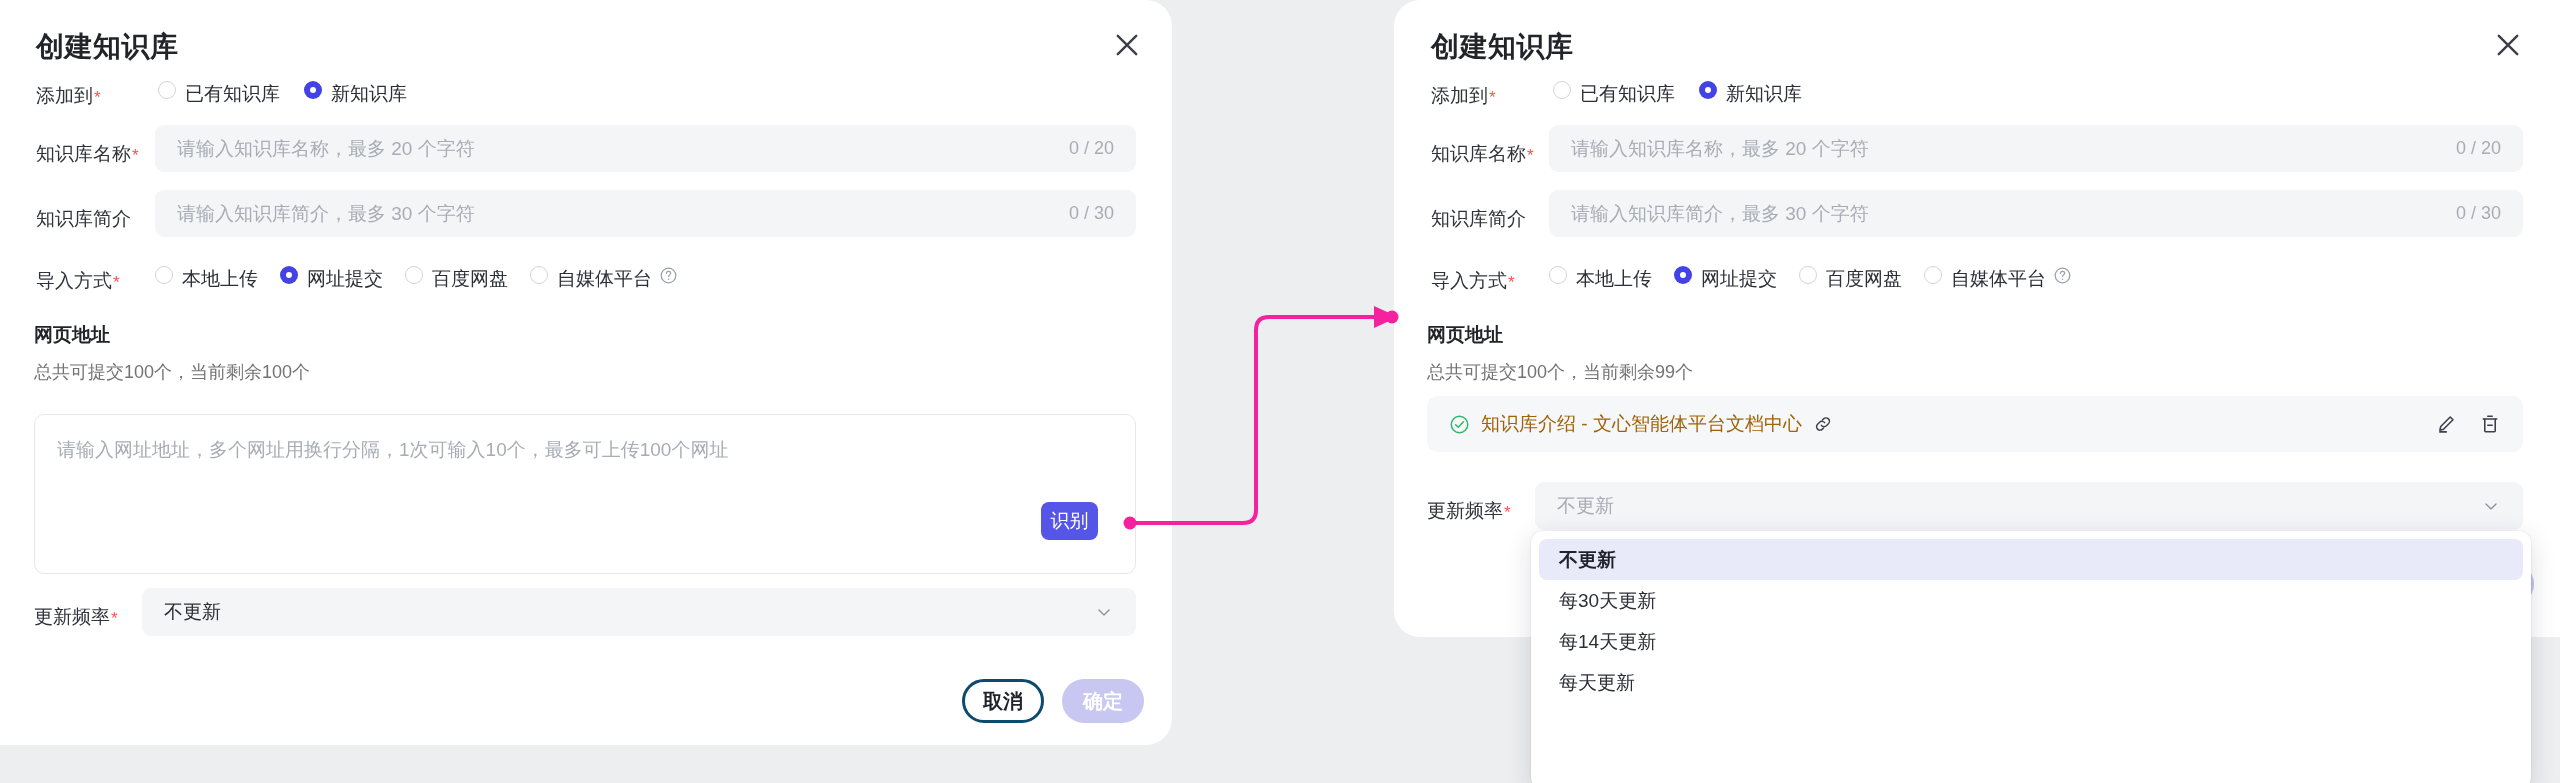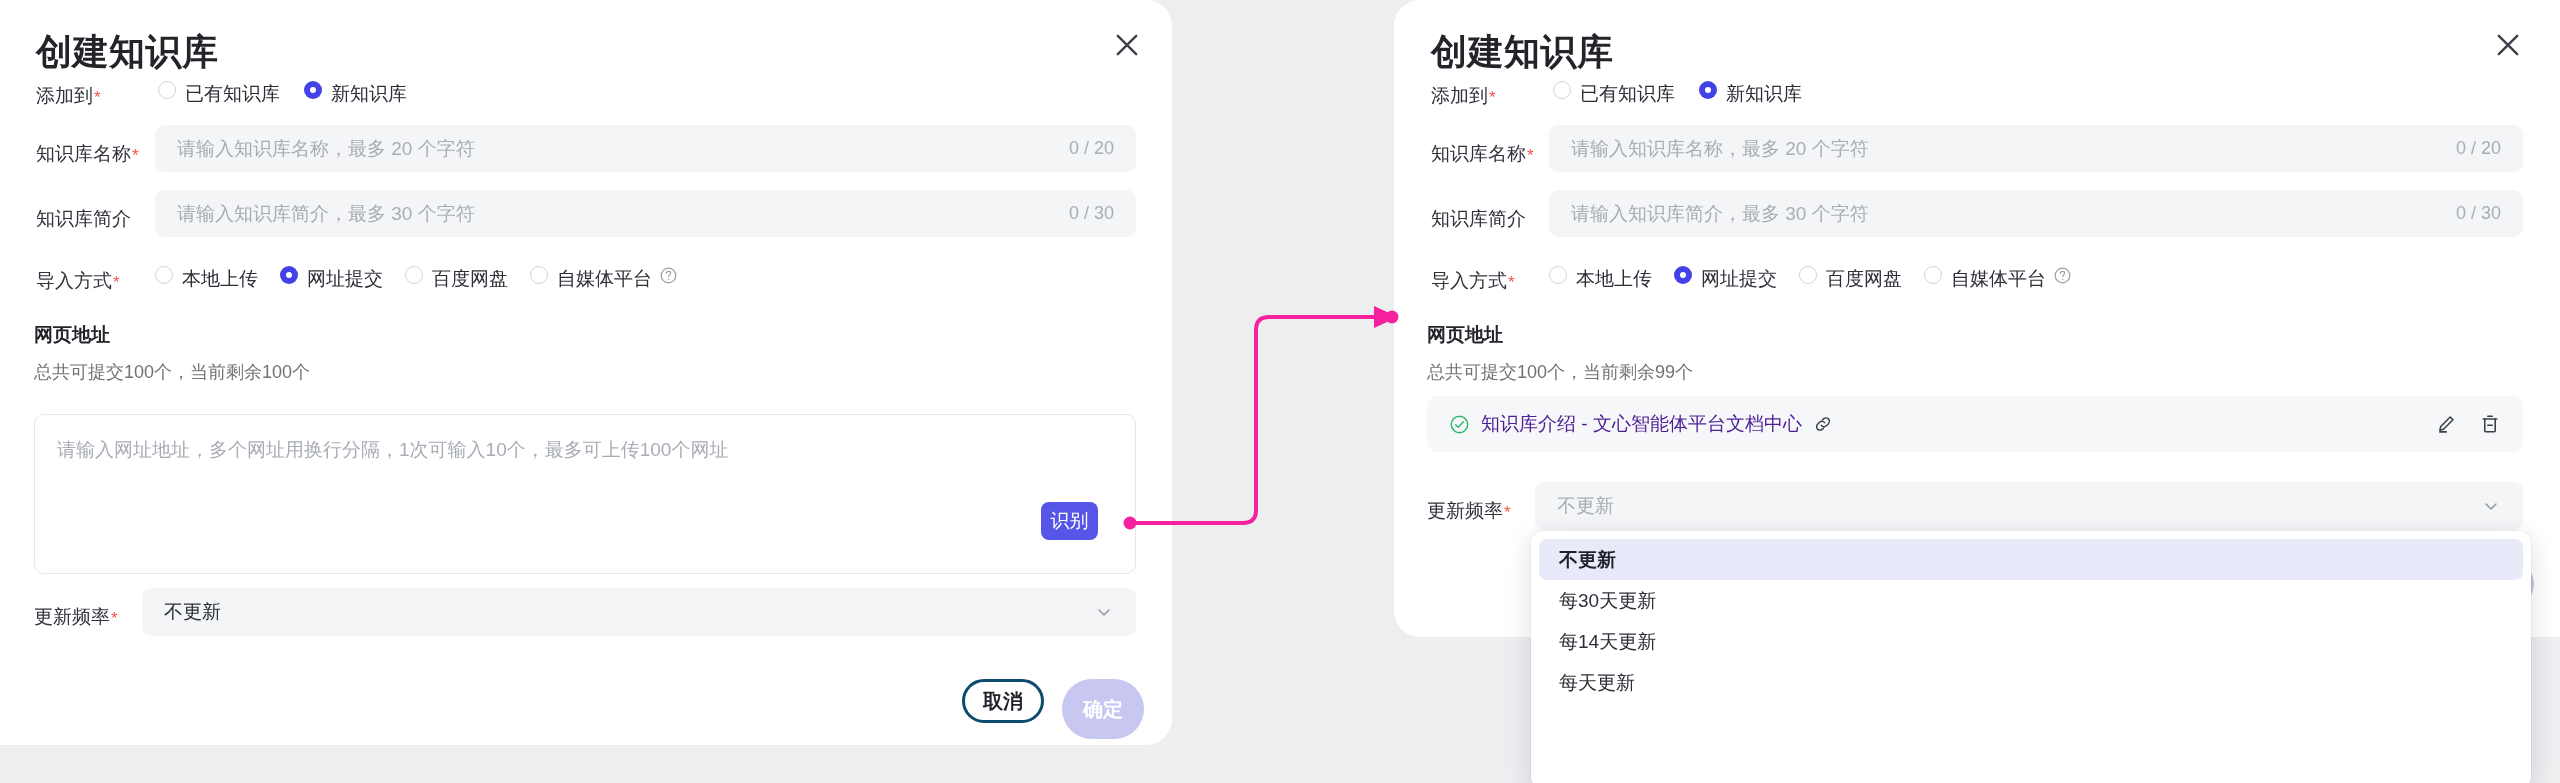--- a/index.html
+++ b/index.html
@@ -33,21 +33,21 @@
   #dialog-right {
     left: 1394px;
     top: 0px;
     width: 1166px;
     height: 637px;
     border-radius: 26px 0 0 26px;
   }
 
   .dlg-title {
     position: absolute;
-    font-size: 36px;
+    font-size: 28px;
     font-weight: bold;
     color: #22242a;
     letter-spacing: 0.5px;
   }
   .close-icon {
     position: absolute;
     width: 34px;
     height: 34px;
     cursor: pointer;
     color: #3c3f48;
@@ -188,21 +188,21 @@
     position: absolute;
     background: #f6f7f9;
     border-radius: 10px;
     display: flex;
     align-items: center;
     box-sizing: border-box;
     padding: 0 22px;
   }
   .check-icon { width: 21px; height: 21px; color: #2cb86a; flex: 0 0 auto; margin-right: 11px; }
   .check-icon svg { display:block; width:100%; height:100%; }
-  .url-title { font-size: 19px; color: #4c1d95; white-space: nowrap; }
+  .url-title { font-size: 19px; color: #a16207; white-space: nowrap; }
   .link-icon { width: 20px; height: 20px; color: #3c3f48; margin-left: 11px; flex: 0 0 auto; cursor: pointer; }
   .link-icon svg { display:block; width:100%; height:100%; }
   .url-spacer { flex: 1 1 auto; }
   .act-icon { width: 22px; height: 22px; color: #3c3f48; margin-left: 22px; flex: 0 0 auto; cursor: pointer; }
   .act-icon svg { display:block; width:100%; height:100%; }
 
   
   .select-box {
     position: absolute;
     background: #f4f5f7;
@@ -366,21 +366,21 @@
   <div class="select-box" style="left:142px; top:588px; width:994px; height:48px;">
     <span class="select-val">不更新</span>
     <span class="chev">
       <svg viewBox="0 0 24 24" fill="none" stroke="currentColor" stroke-width="1.6" stroke-linecap="round" stroke-linejoin="round">
         <path d="M6 9.5 L12 15.5 L18 9.5"></path>
       </svg>
     </span>
   </div>
 
   <button class="btn btn-cancel" style="left:962px; top:679px; width:82px; height:44px;">取消</button>
-  <button class="btn btn-ok" style="left:1062px; top:679px; width:82px; height:60px;">确定</button>
+  <button class="btn btn-ok" style="left:1062px; top:679px; width:82px; height:44px;">确定</button>
 </div>
 
 <div class="dialog" id="dialog-right">
 
   <div class="dlg-title" style="left:37px; top:28px;">创建知识库</div>
 
   <div class="close-icon" style="left:1097px; top:28px;">
     <svg viewBox="0 0 24 24" fill="none" stroke="currentColor" stroke-width="1.7" stroke-linecap="round">
       <path d="M5.5 5.5 L18.5 18.5 M18.5 5.5 L5.5 18.5"></path>
     </svg>

